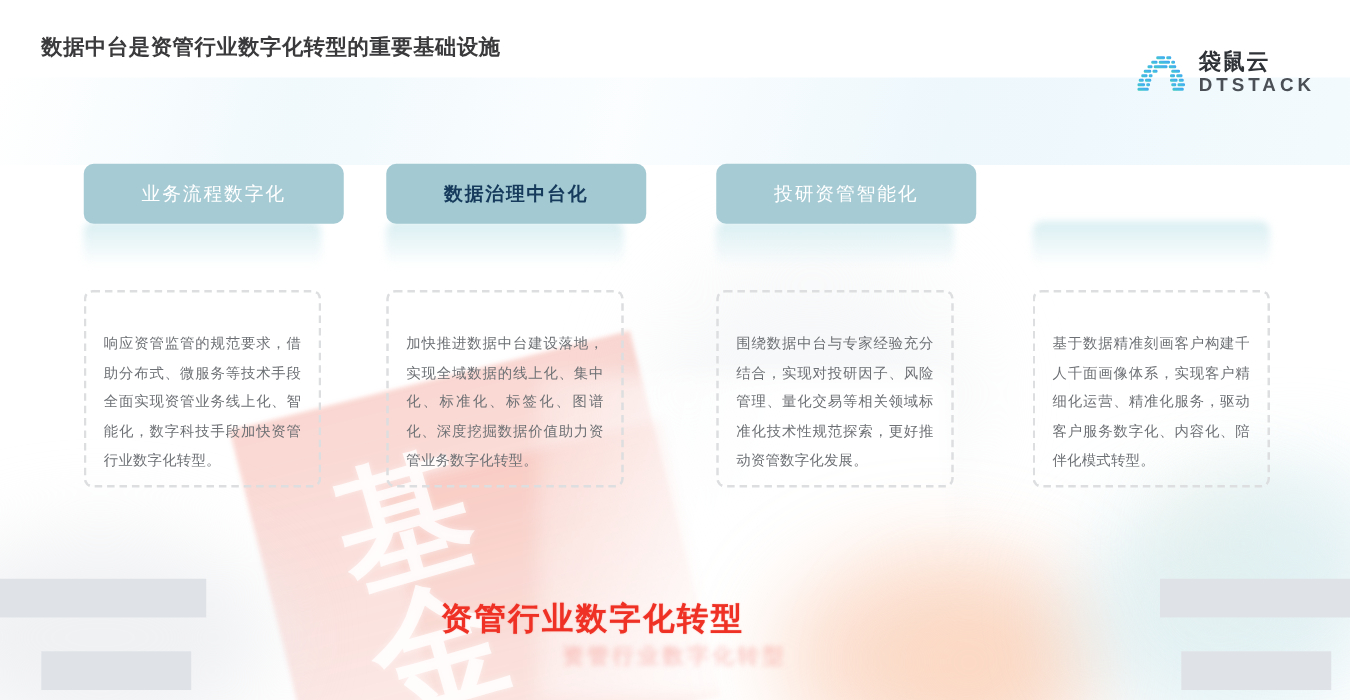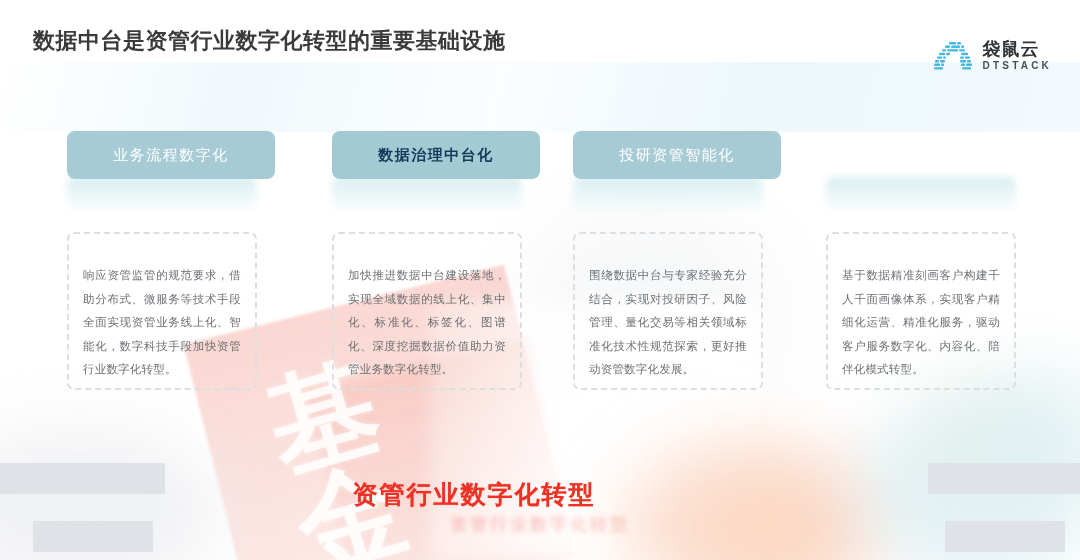--- a/index.html
+++ b/index.html
@@ -134,42 +134,42 @@
   }
   .bar-l1 { left: -40px; top: 463px; width: 205px; height: 31px; }
   .bar-l2 { left: 33px;  top: 521px; width: 120px; height: 31px; }
   .bar-r1 { left: 928px; top: 463px; width: 205px; height: 31px; }
   .bar-r2 { left: 945px; top: 521px; width: 120px; height: 31px; }
 
   
   .slide-title {
     position: absolute;
     left: 33px; top: 26px;
-    font-size: 22px;
+    font-size: 17px;
     font-weight: 700;
     color: #3a3a3c;
     letter-spacing: 0.5px;
     white-space: nowrap;
   }
 
   .brand {
     position: absolute;
     right: 28px; top: 40px;
     display: flex;
     align-items: center;
     gap: 9px;
   }
   .brand-mark { width: 42px; height: 30px; display: block; }
   .brand-text { display: flex; flex-direction: column; justify-content: center; }
   .brand-cn {
     font-size: 18px; font-weight: 700; color: #2f3337;
     letter-spacing: 1px; line-height: 1.05;
   }
   .brand-en {
-    font-size: 10px; font-weight: 700; color: #4a4f55;
+    font-size: 15px; font-weight: 700; color: #4a4f55;
     letter-spacing: 3.2px; line-height: 1.2; margin-top: 1px;
   }
 
   
   .pills {
     position: absolute;
     left: 0; top: 131px;
     width: 1080px; height: 50px;
   }
   .pill {
@@ -194,21 +194,21 @@
   .pill-glow {
     position: absolute;
     top: 46px;
     width: 190px; height: 36px;
     border-radius: 8px;
     background: linear-gradient(180deg, rgba(214,237,241,0.95), rgba(255,255,255,0));
     filter: blur(3px);
     pointer-events: none;
   }
   .c0 { left: 67px; }
-  .c1 { left: 332px; }
+  .c1 { left: 309px; }
   .c2 { left: 573px; }
   .c3 { left: 826px; }
 
   
   .cards { position: absolute; left: 0; top: 232px; width: 904px; height: 158px; }
   .card {
     position: absolute;
     top: 0;
     width: 190px;
     height: 158px;

